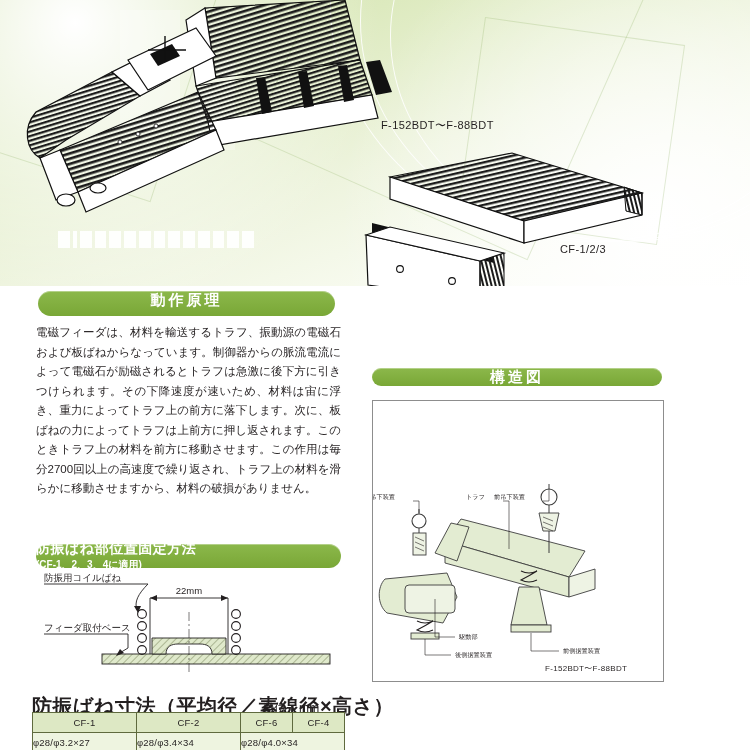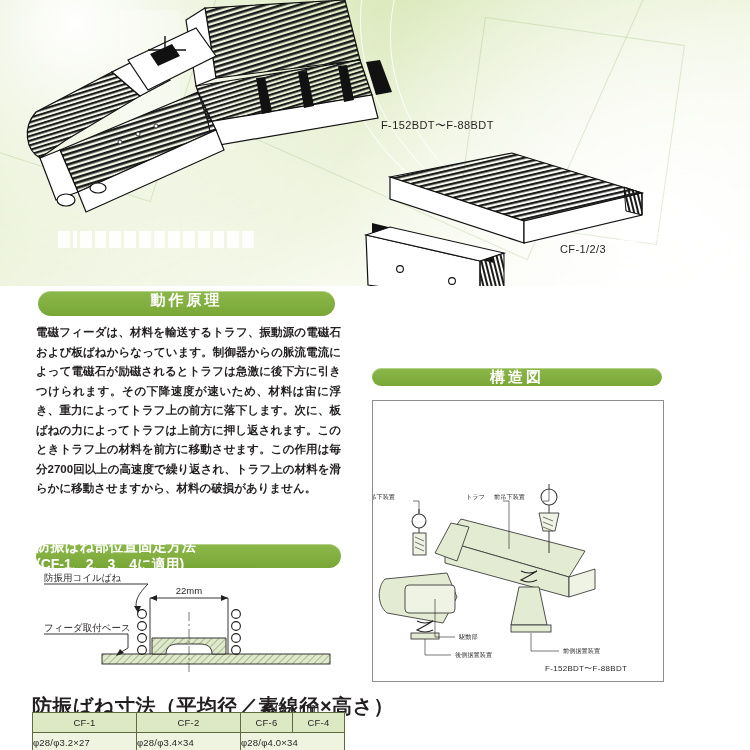--- a/index.html
+++ b/index.html
@@ -24,30 +24,30 @@
   #whitestrip i.n{flex:0 0 4px;}
 
   .caption{position:absolute;font-size:11px;letter-spacing:.4px;color:#231f20;white-space:nowrap;}
 
   
   .pill{
     border-radius:14px;background:linear-gradient(#8cb84b,#79a736);
     color:#fff;font-weight:bold;display:flex;align-items:flex-start;justify-content:center;
     box-shadow:inset 0 1px 0 rgba(255,255,255,.35);
   }
-  .pill .small{font-weight:bold;font-size:14px;letter-spacing:0;}
+  .pill .small{font-weight:bold;font-size:10px;letter-spacing:0;}
 
   #pill-principle{position:absolute;left:38px;top:291px;width:297px;height:25px;font-size:15px;letter-spacing:3px;}
   #pill-structure{position:absolute;left:372px;top:368px;width:290px;height:18px;font-size:15px;letter-spacing:3px;}
   #pill-spring{position:absolute;left:36px;top:544px;width:305px;height:24px;font-size:14px;letter-spacing:.5px;flex-direction:column;}
 
   
   #principle-body{
     position:absolute;left:36px;top:323px;width:305px;
-    font-size:11.5px;line-height:19.5px;text-align:justify;color:#231f20;font-weight:bold;
+    font-size:11.5px;line-height:19.5px;text-align:justify;color:#231f20;
   }
 
   
   #structure-panel{position:absolute;left:372px;top:400px;width:290px;height:280px;
     background:#fff;border:1px solid #8d8d8d;}
   #structure-panel svg{display:block;}
   .lbl{font-size:6.2px;fill:#231f20;font-family:"Liberation Sans",sans-serif;}
   .lead{stroke:#231f20;stroke-width:.6;fill:none;}
   .part{fill:#e3ecd2;stroke:#3d3d3d;stroke-width:.9;}
   .partL{fill:#eef3e4;stroke:#3d3d3d;stroke-width:.9;}

